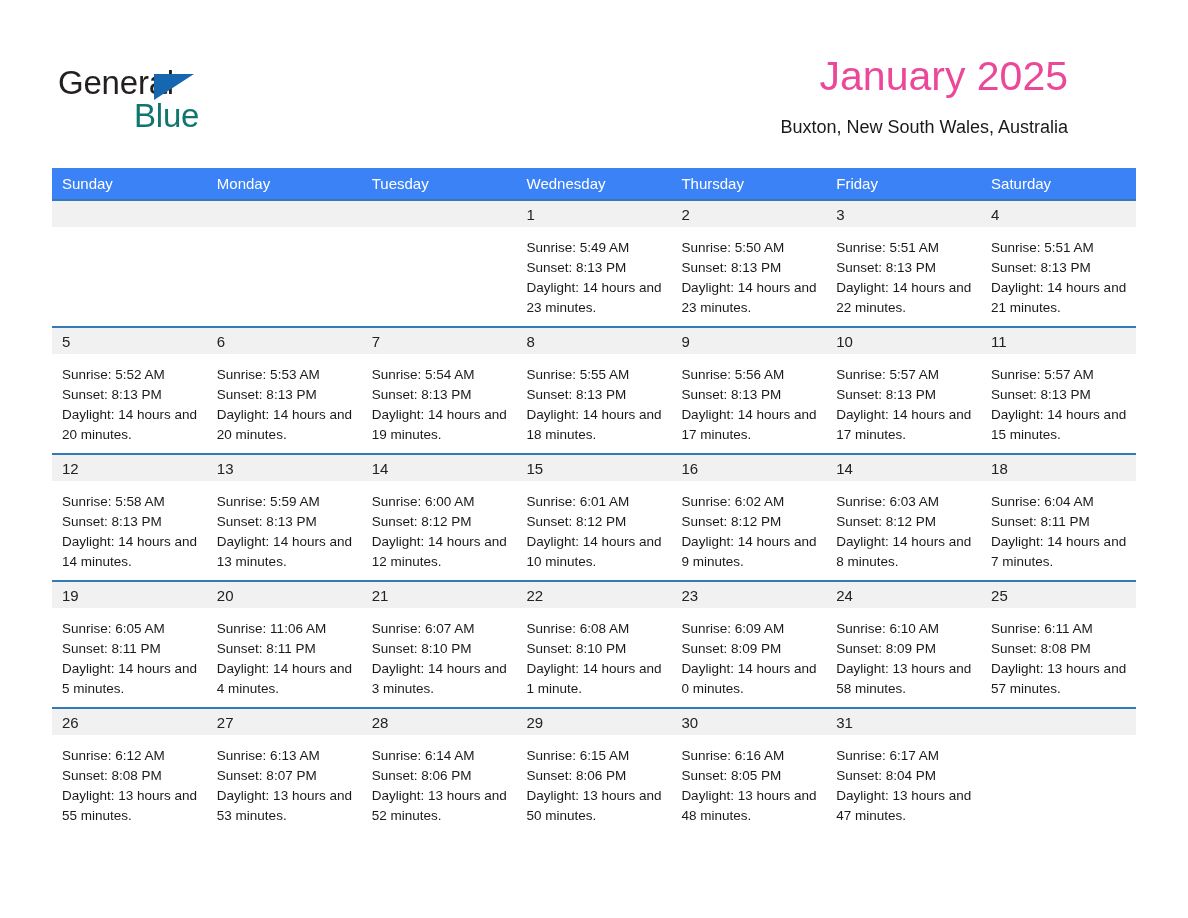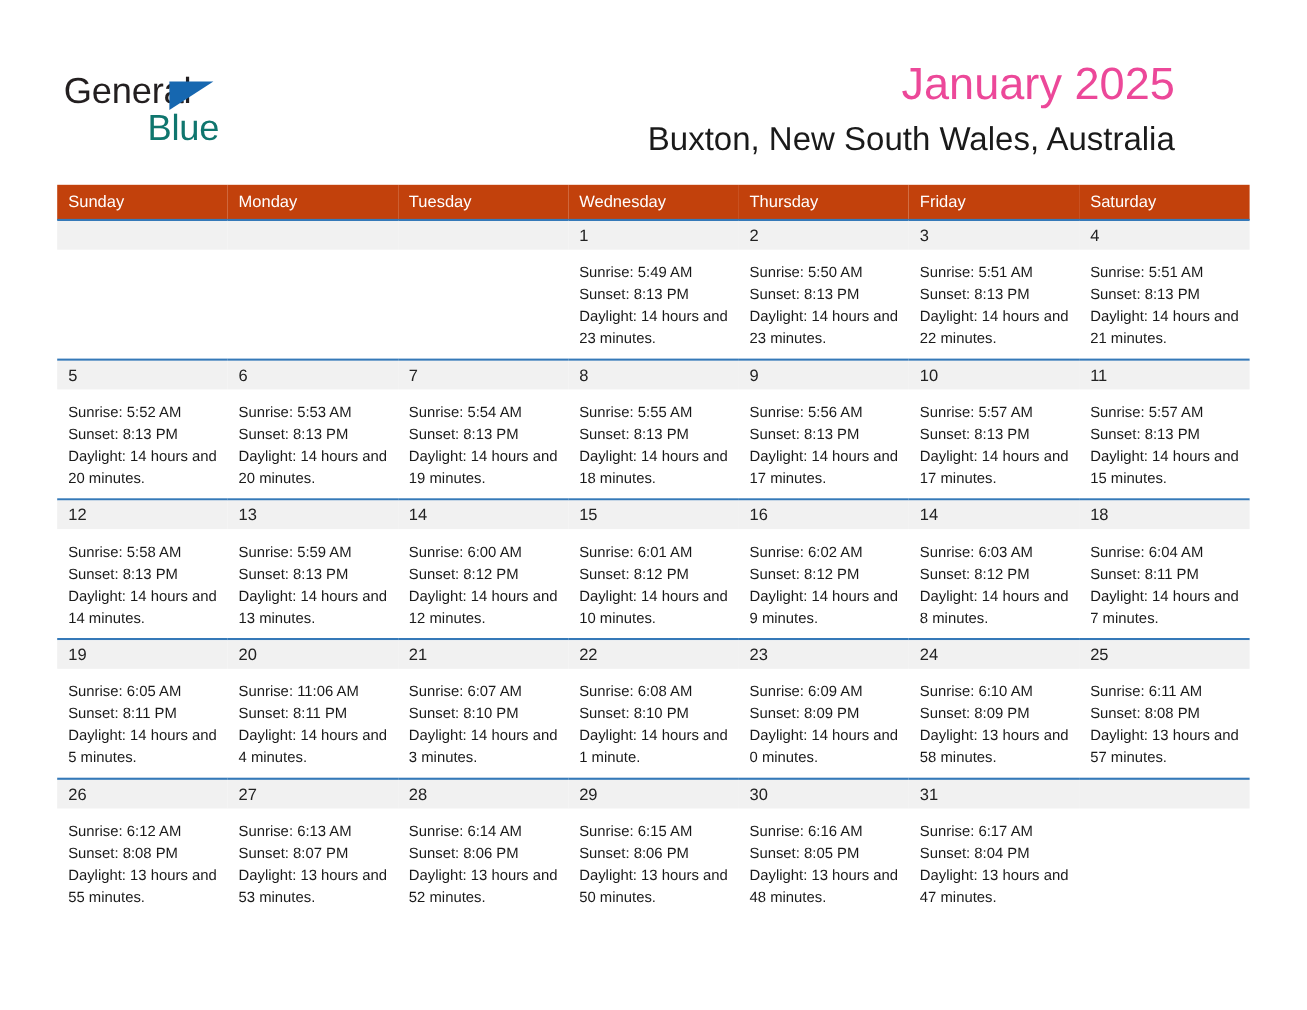--- a/index.html
+++ b/index.html
@@ -73,38 +73,38 @@
   }
   .month-title {
     font-size: 41px;
     font-weight: normal;
     color: #ec4899;
     line-height: 52px;
     white-space: nowrap;
   }
   .location {
     margin-top: 12px;
-    font-size: 30px;
+    font-size: 18px;
     font-weight: normal;
     color: #1a1a1a;
     line-height: 26px;
     white-space: nowrap;
   }
 
   
   .calendar {
     position: absolute;
     left: 52px;
     top: 158px;
     width: 1084px;
     border-collapse: collapse;
     table-layout: fixed;
   }
   .calendar th {
-    background: #c2410c;
+    background: #3b82f6;
     color: #ffffff;
     font-size: 15px;
     font-weight: normal;
     text-align: left;
     padding: 7px 0 7px 10px;
     height: 17px;
     vertical-align: middle;
   }
   .calendar td {
     width: 154.85px;

